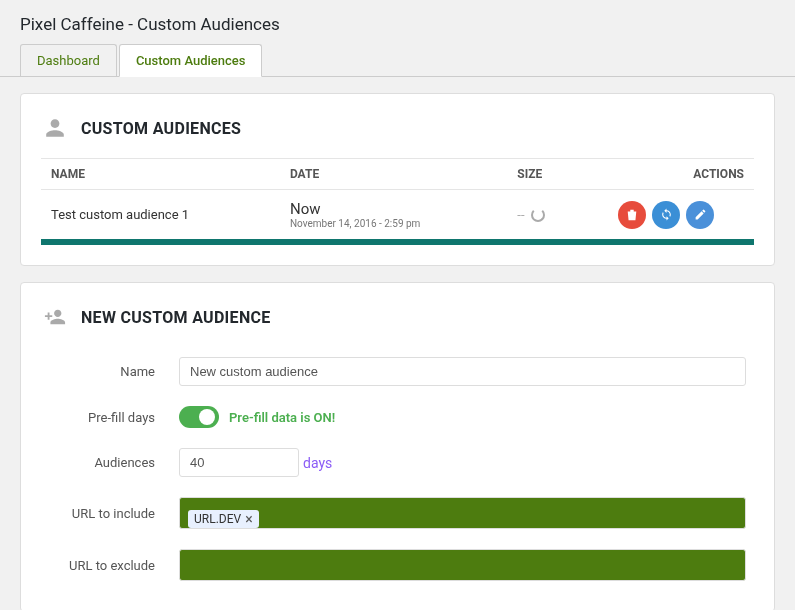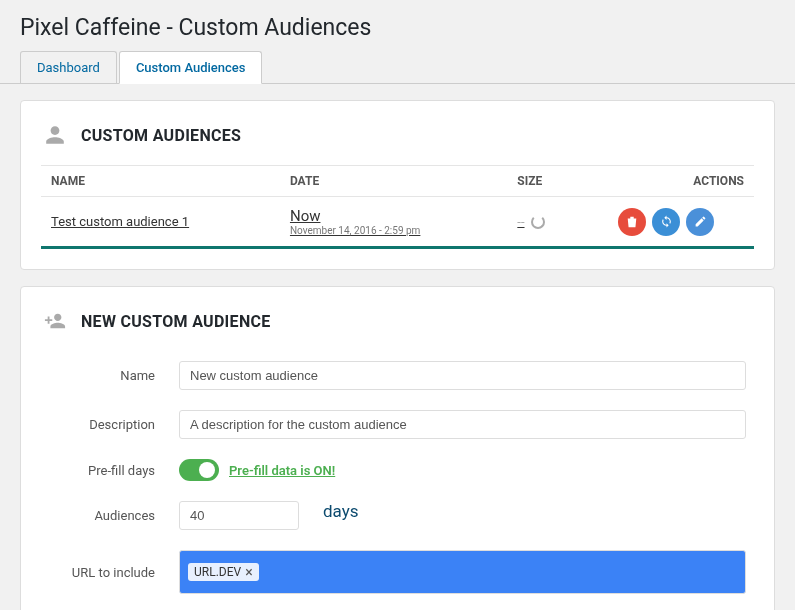--- a/index.html
+++ b/index.html
@@ -6,21 +6,21 @@
     body {
       font-family: -apple-system, BlinkMacSystemFont, 'Segoe UI', Roboto, sans-serif;
       font-size: 13px;
       background: #f1f1f1;
       color: #333;
       width: 795px;
       min-height: 610px;
     }
 
     .page-title {
-      font-size: 23px;
+      font-size: 17px;
       font-weight: 400;
       color: #23282d;
       padding: 14px 20px 10px 20px;
       background: #f1f1f1;
     }
 
     .nav-tabs {
       display: flex;
       gap: 0;
       padding: 0 20px;
@@ -29,21 +29,21 @@
       margin-bottom: 16px;
     }
 
     .nav-tab {
       padding: 8px 16px;
       border: 1px solid #ccc;
       border-bottom: none;
       background: #f1f1f1;
       cursor: pointer;
       font-size: 13px;
-      color: #0369a1;
+      color: #4d7c0f;
       margin-right: 2px;
       border-radius: 3px 3px 0 0;
     }
 
     .nav-tab.active {
       background: #fff;
       border-bottom: 1px solid #fff;
       margin-bottom: -1px;
       font-weight: 500;
     }
@@ -116,22 +116,21 @@
       text-align: right;
     }
 
     .audience-table td {
       padding: 10px 10px;
       vertical-align: middle;
       font-size: 13px;
     }
 
     .audience-table tbody tr {
-      border-bottom: 3px solid #0f766e;
-      text-decoration: underline;
+      border-bottom: 6px solid #0f766e;
     }
 
     .date-cell .date-main {
       font-size: 15px;
     }
 
     .date-cell .date-sub {
       font-size: 10px;
       color: #777;
     }
@@ -247,53 +246,52 @@
       bottom: 3px;
       background: #fff;
       border-radius: 50%;
       transition: 0.2s;
     }
 
     .toggle-label-on {
       color: #4caf50;
       font-weight: 600;
       font-size: 13px;
-      text-decoration: underline;
     }
 
     
     .retention-container {
       display: flex;
-      align-items: flex-start;
-      gap: 24px;
+      align-items: center;
+      gap: 4px;
     }
 
     .retention-input {
       width: 120px;
       padding: 6px 10px;
       border: 1px solid #ddd;
       border-radius: 3px;
       font-size: 13px;
     }
 
     .retention-unit {
-      color: #0c4a6e;
-      font-size: 17px;
+      color: #8b5cf6;
+      font-size: 14px;
     }
 
     
     .tag-input-container {
       display: flex;
       flex-wrap: wrap;
       align-items: flex-end;
       gap: 4px;
-      padding: 12px 8px;
+      padding: 0 8px;
       border: 1px solid #ddd;
       border-radius: 3px;
-      background: #3b82f6;
+      background: #4d7c0f;
       min-height: 32px;
     }
 
     .tag {
       display: flex;
       align-items: center;
       gap: 4px;
       background: #e8f0fe;
       border-radius: 3px;
       padding: 2px 6px;
@@ -392,26 +390,20 @@
     <table class="form-table">
       <tbody>
 
         <tr>
           <td class="label-cell">Name</td>
           <td class="field-cell">
             <input type="text" class="form-input" value="New custom audience" style="">
           </td>
         </tr>
 
-        <tr>
-          <td class="label-cell">Description</td>
-          <td class="field-cell">
-            <input type="text" class="form-input" value="A description for the custom audience" style="">
-          </td>
-        </tr>
 
         <tr>
           <td class="label-cell">Pre-fill days</td>
           <td class="field-cell">
             <div class="toggle-container">
               <label class="toggle-switch">
                 <input type="checkbox" checked="" style="">
                 <span class="toggle-slider"></span>
               </label>
               <span class="toggle-label-on">Pre-fill data is ON!</span>

